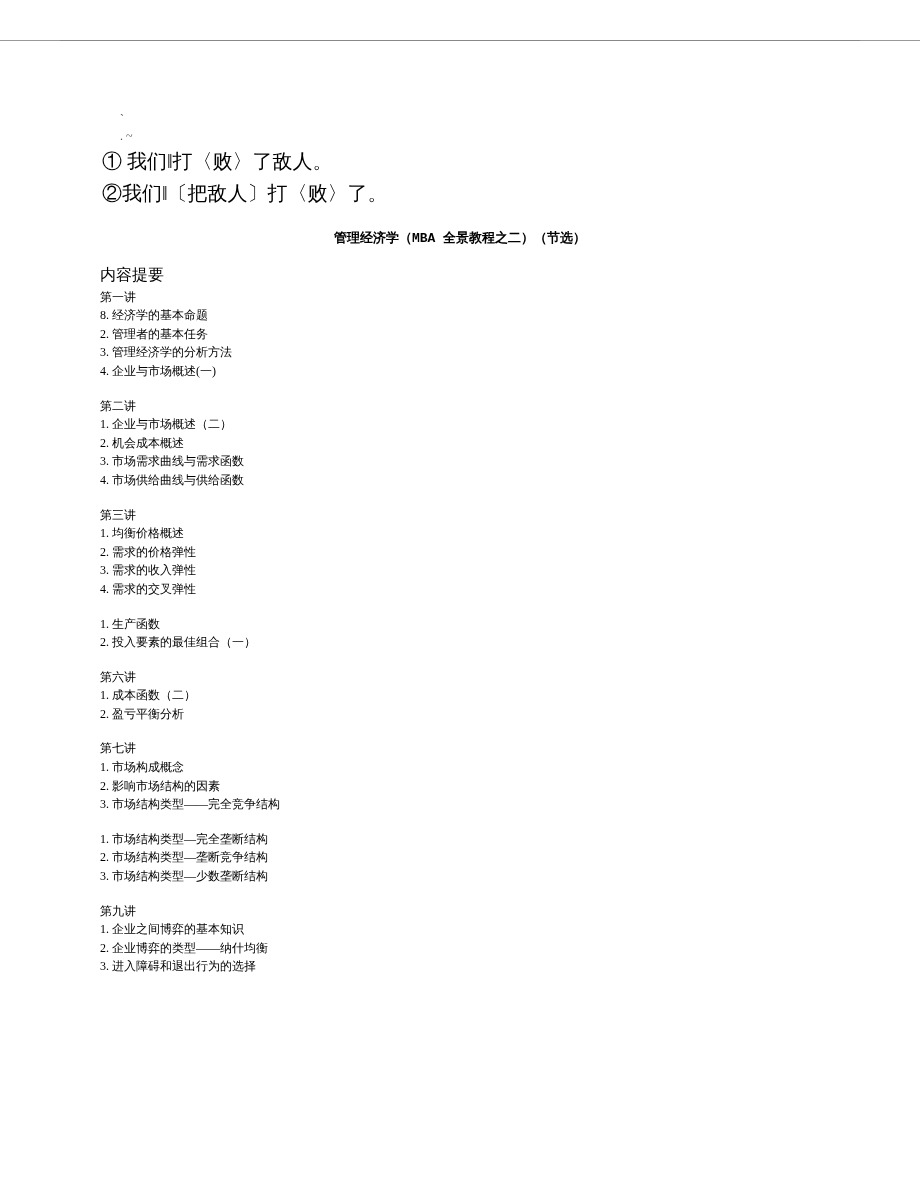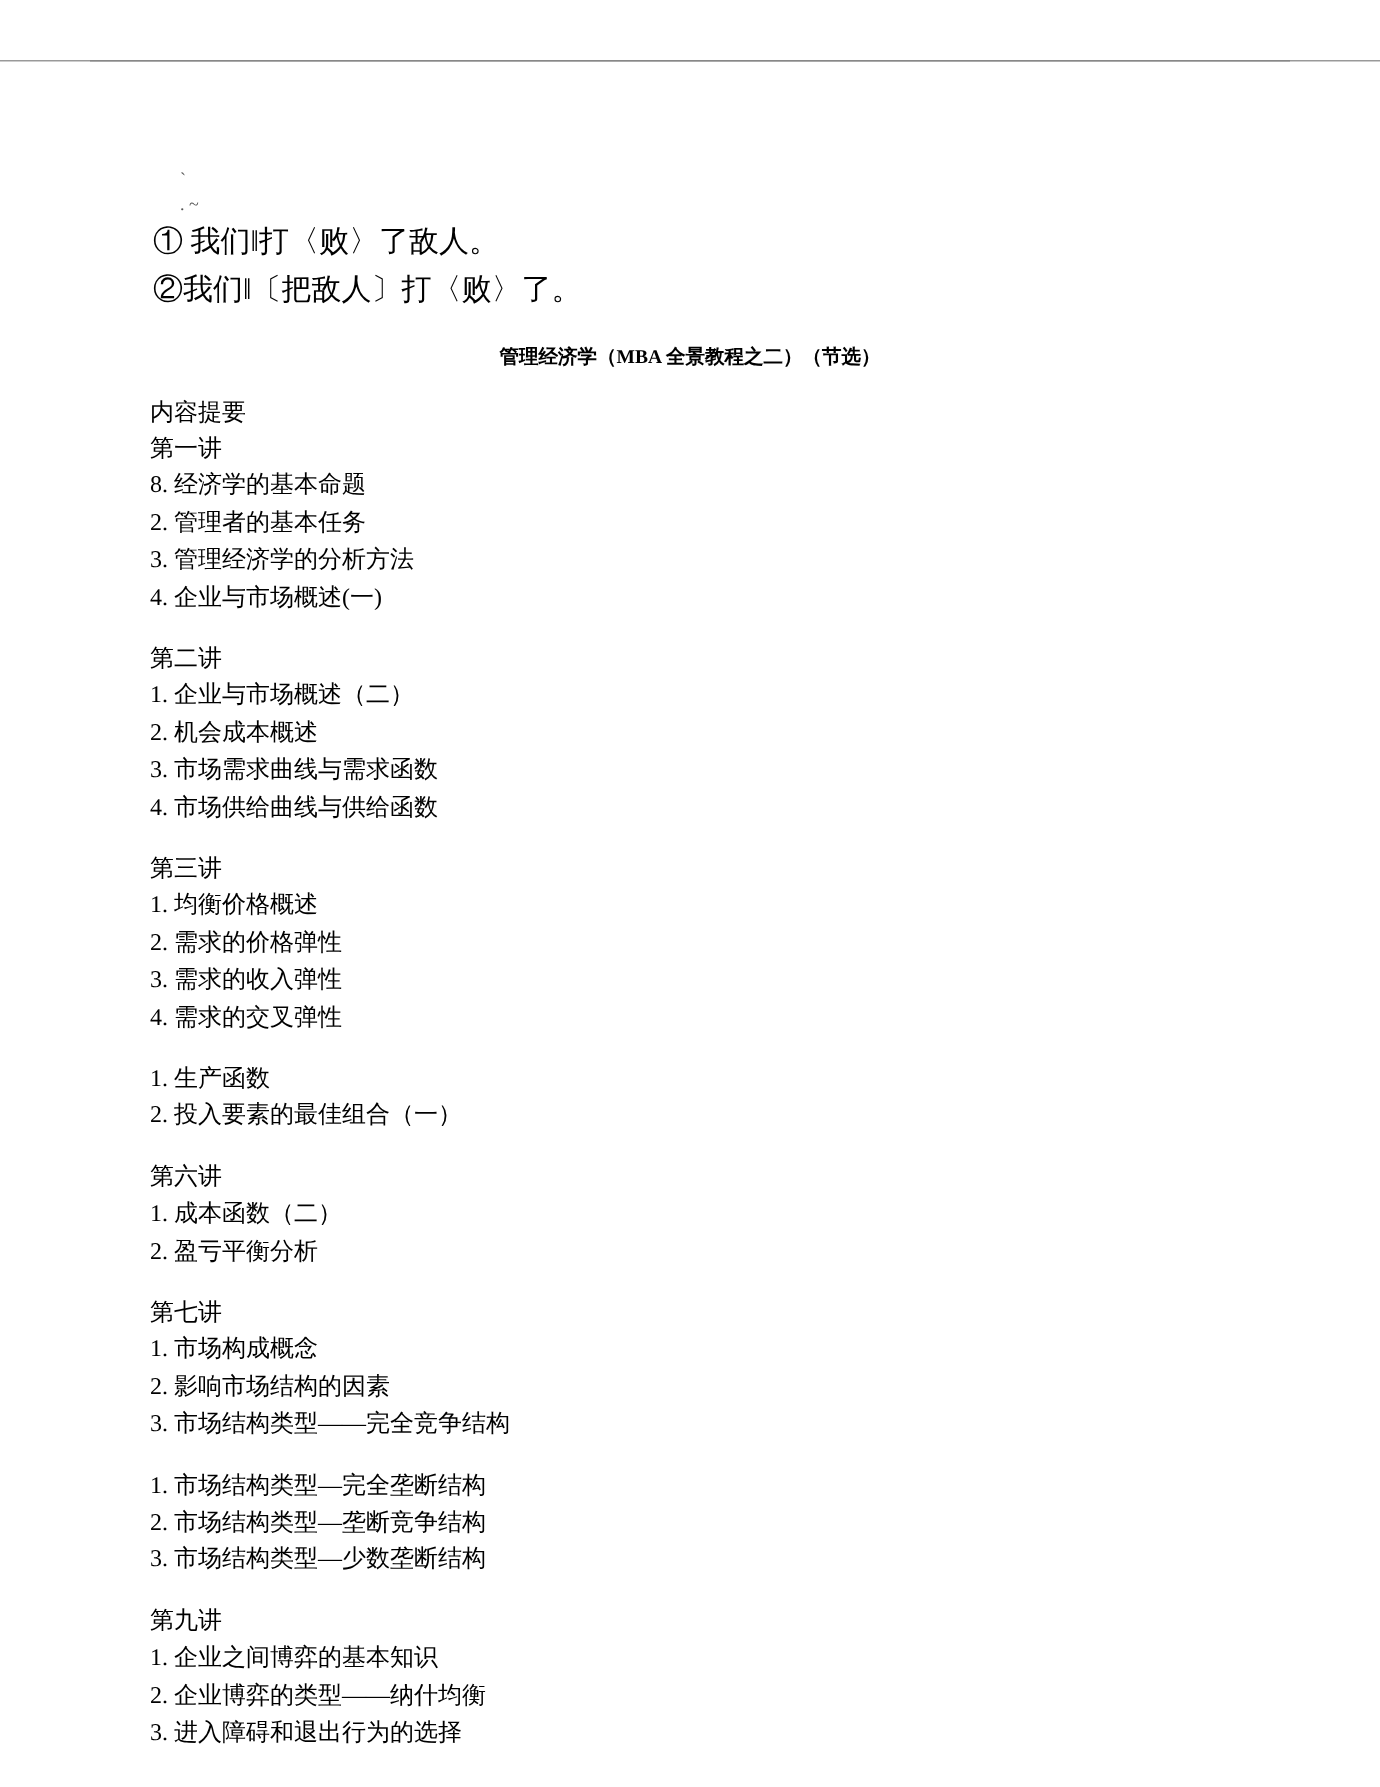--- a/index.html
+++ b/index.html
@@ -36,29 +36,29 @@
       font-family: "SimSun", "宋体", "FangSong", serif;
       line-height: 1.6;
       color: #000000;
       padding-left: 2px;
     }
     .doc-title {
       text-align: center;
       font-size: 13px;
       font-weight: bold;
       margin: 18px 0 18px 0;
-      font-family: Liberation Serif, serif;
+      font-family: Liberation Mono, monospace;
     }
     .toc-heading {
       font-size: 16px;
       margin: 0 0 2px 0;
     }
     .lecture-block {
       margin-bottom: 16px;
-      font-size: 16px;
+      font-size: 12px;
       line-height: 1.55;
     }
     .lecture-title {
       margin: 0;
     }
     .lecture-item {
       margin: 0;
     }
   </style>
 </head>

